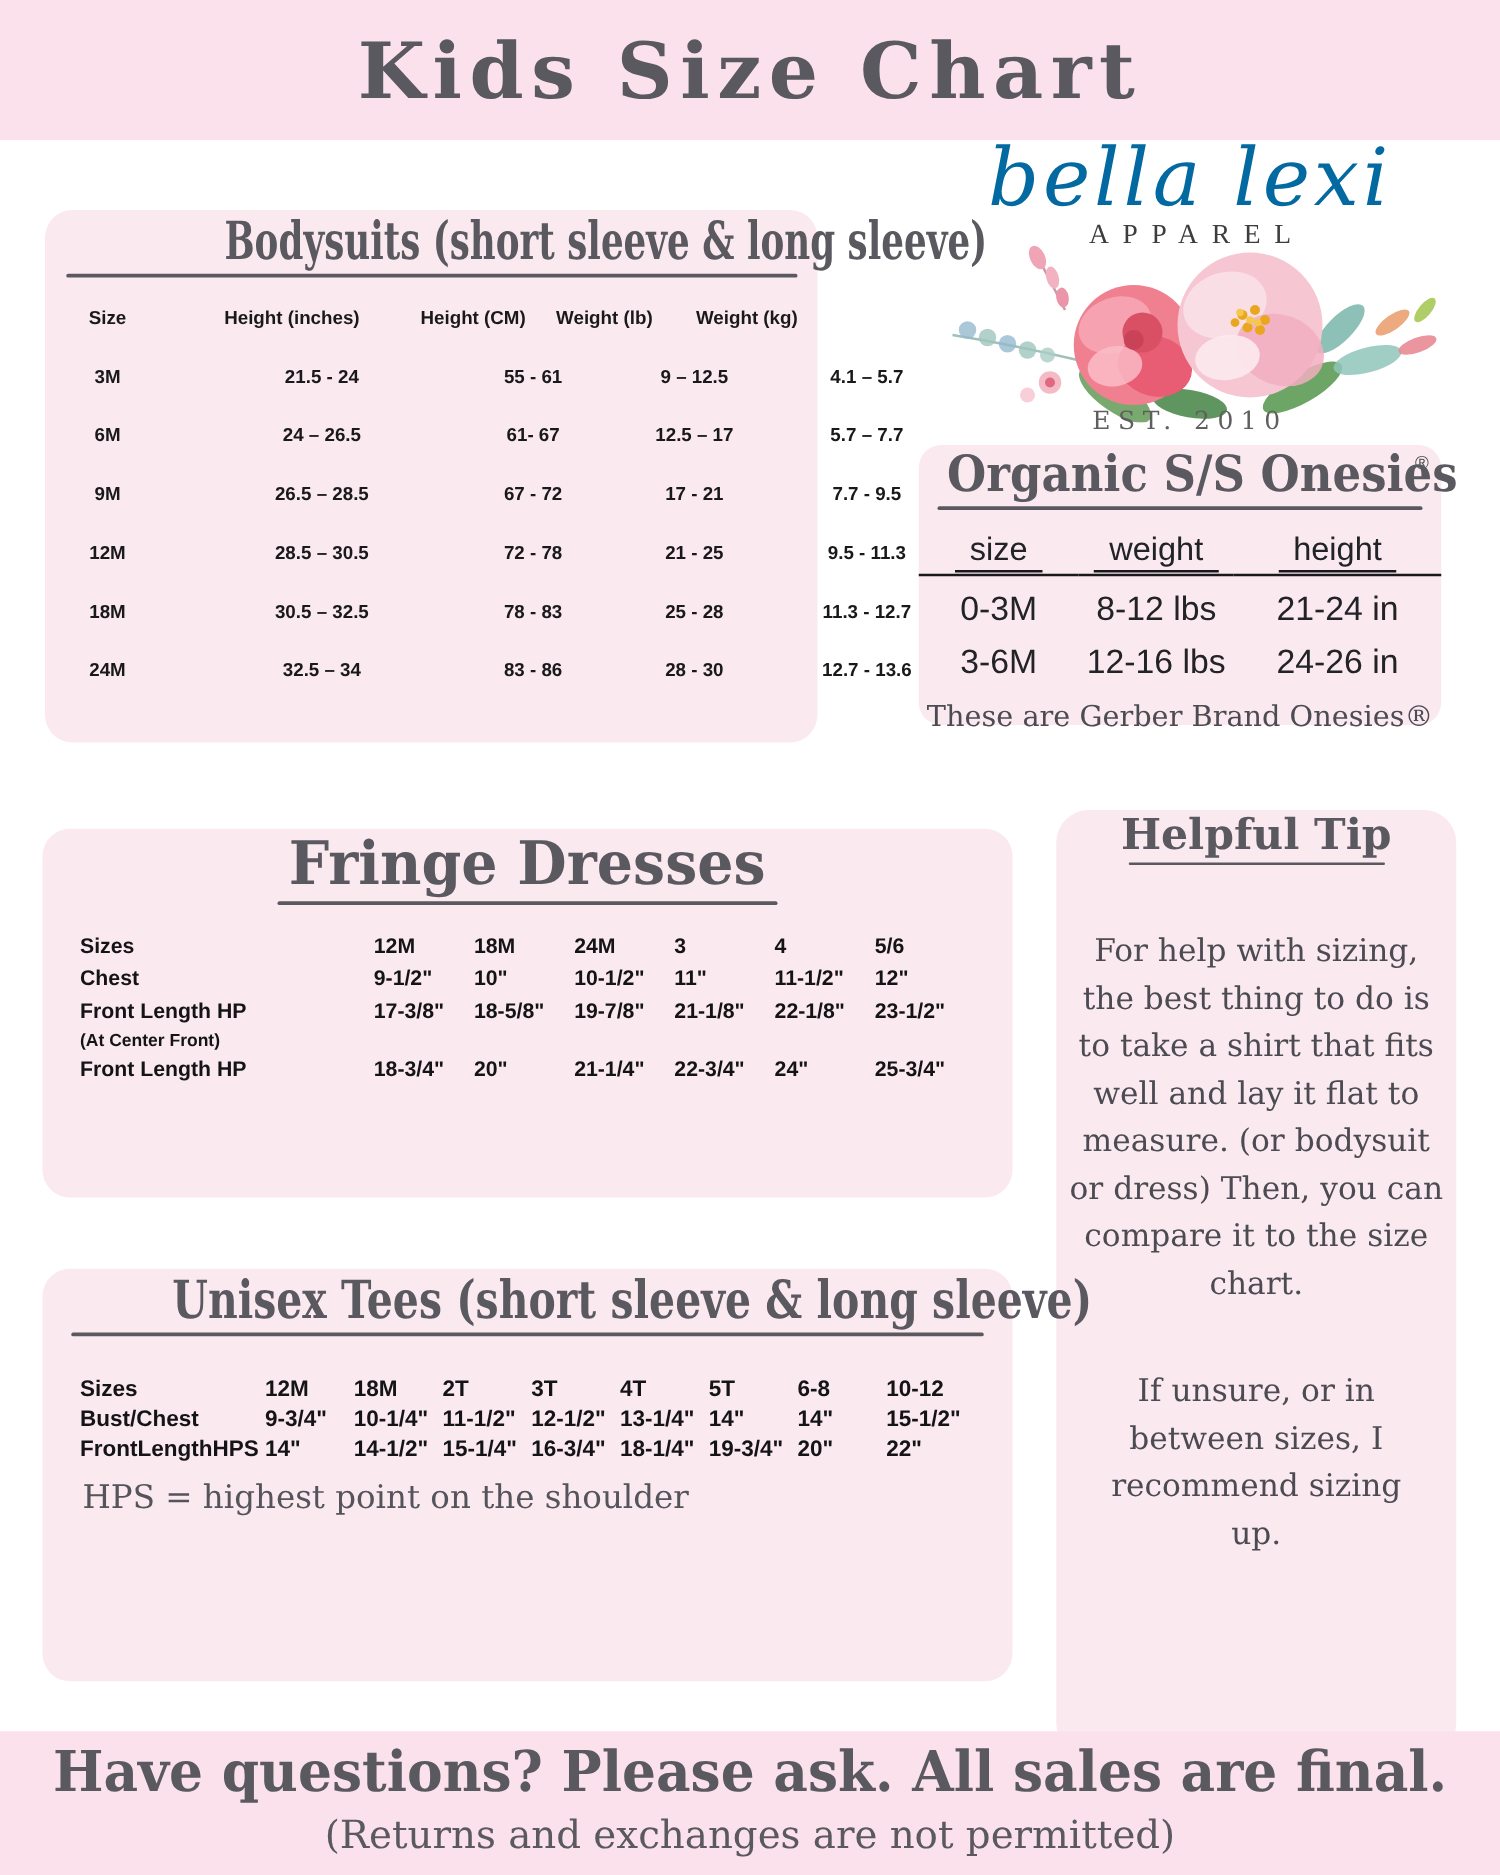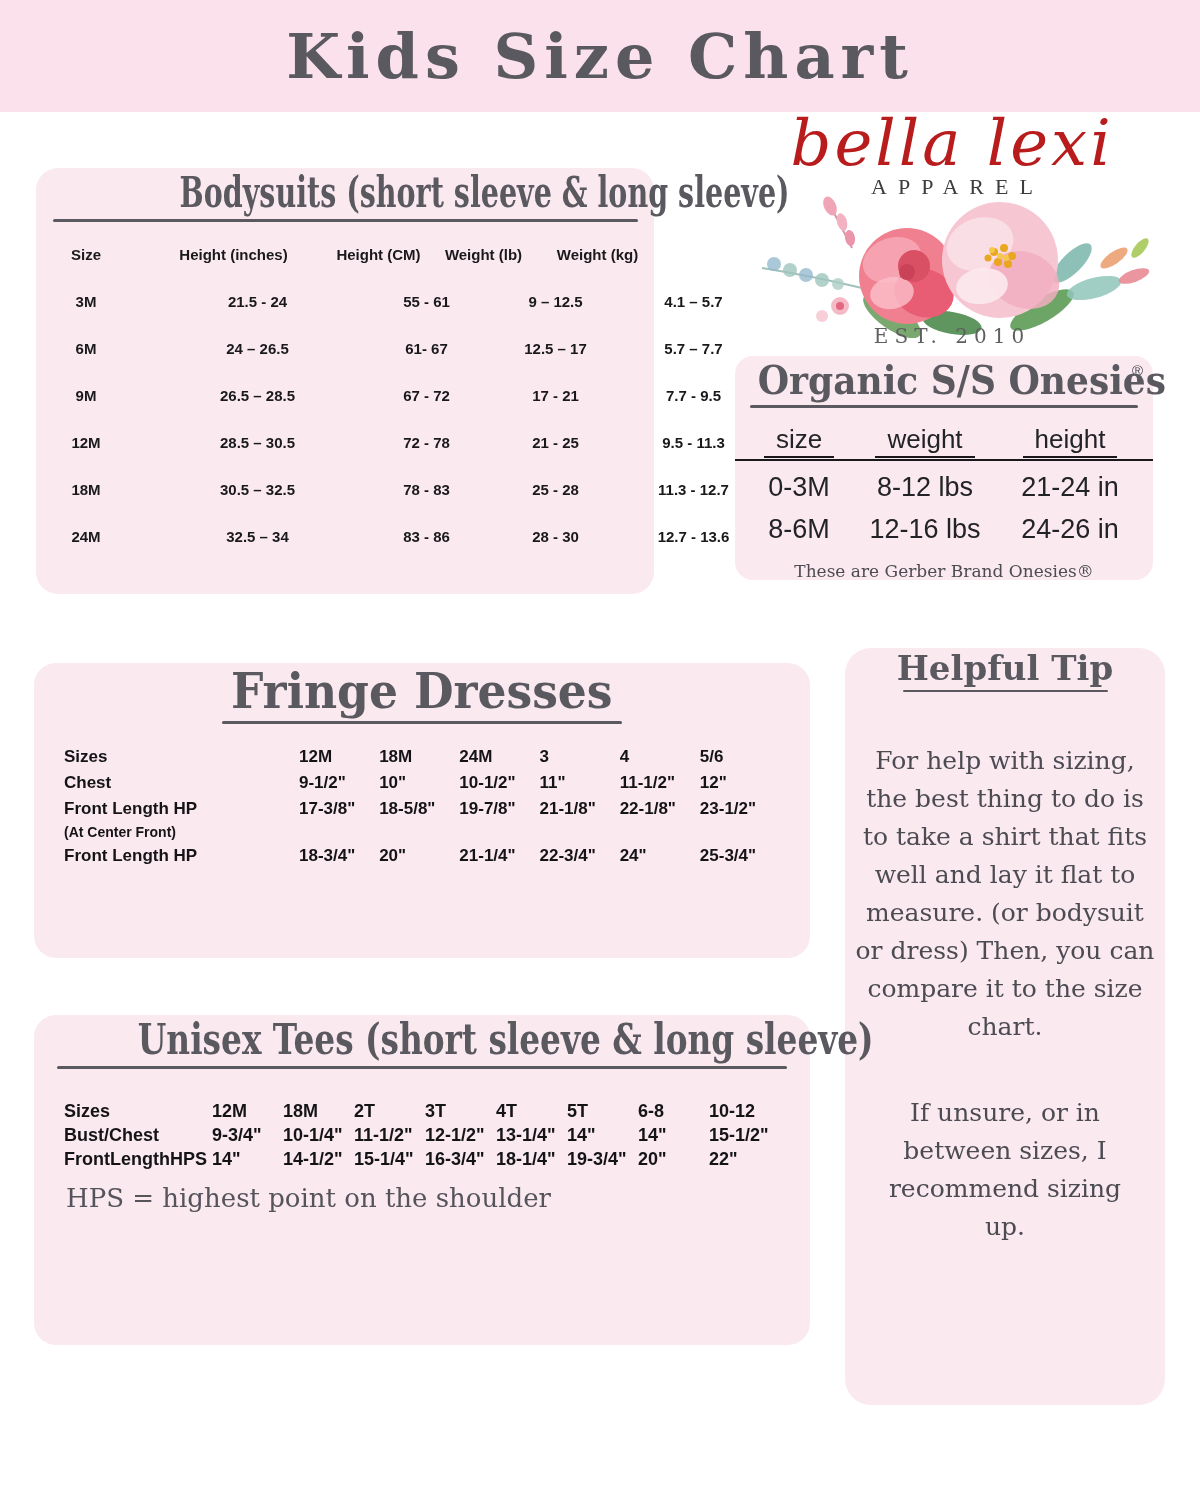--- a/index.html
+++ b/index.html
@@ -32,21 +32,21 @@
   
   .bs-grid{display:grid;grid-template-columns:100px 195px 95px 115px 113px;text-align:center;
            font-weight:700;font-size:15px;color:#19191c;line-height:17px;}
   .bs-head{margin-top:24px;}
   .bs-row{margin-top:30px;gap:24px;}
   
   .on-grid{display:grid;grid-template-columns:128px 124px 166px;text-align:center;color:#222326;}
   .on-head{font-size:26px;margin-top:16px;}
   .on-head span{display:inline-block;border-bottom:2px solid #19191c;padding:0 12px 1px;}
   .on-row{font-size:27px;margin-top:11px;}
-  .on-note{font-family:"DejaVu Serif","Liberation Serif",serif;font-size:17px;color:#4c4b52;
+  .on-note{font-family:"DejaVu Serif","Liberation Serif",serif;font-size:23px;color:#4c4b52;
            text-align:center;margin-top:16px;}
   .on-reg{position:absolute;top:6px;right:10px;font-size:15px;color:#4c4b52;}
   
   .fr-grid{display:grid;grid-template-columns:235px repeat(6,1fr);padding:0 30px;
            font-weight:700;font-size:17px;color:#141417;line-height:26px;text-align:left;}
   .fr-start{margin-top:20px;}
   .fr-note{font-size:14px;line-height:21px;}
   .panel-foot{font-family:"DejaVu Serif","Liberation Serif",serif;font-size:26px;color:#55545b;
               margin:12px 0 0 32px;}
   
@@ -54,21 +54,21 @@
            font-weight:700;font-size:18px;color:#141417;line-height:24px;text-align:left;}
   .te-start{margin-top:30px;} .te-row{}
   
   .tip-body{font-family:"DejaVu Serif","Liberation Serif",serif;font-size:25px;line-height:38px;
             color:#4c4b52;text-align:center;padding:0 8px;}
   .tip-p1{margin:50px auto 0;width:302px;}
   .tip-p2{margin:48px auto 0;width:250px;}
   
   .logo{position:absolute;left:740px;top:104px;width:424px;text-align:center;}
   .logo-script{font-family:"DejaVu Serif","Liberation Serif",serif;font-style:italic;
-               font-size:64px;color:#b91c1c;letter-spacing:3px;line-height:78px;}
+               font-size:64px;color:#0369a1;letter-spacing:3px;line-height:78px;}
   .logo-sub{font-family:"Liberation Serif",serif;font-size:22px;letter-spacing:11px;
             color:#3d3d3d;margin-top:-8px;padding-left:11px;}
   .logo-flowers{display:block;margin:-12px auto 0;}
   .logo-est{font-family:"DejaVu Serif","Liberation Serif",serif;font-size:20px;letter-spacing:6px;
             color:#5f5f5f;margin-top:-14px;}
   
   .f1{font-size:45px;font-weight:700;white-space:nowrap;}
   .f2{font-size:31px;margin-top:6px;white-space:nowrap;}
 </style>
 </head>
@@ -215,21 +215,21 @@
       <span><span>size</span></span>
       <span><span>weight</span></span>
       <span><span>height</span></span>
     </div>
     <div class="on-grid on-row">
       <span>0-3M</span>
       <span>8-12 lbs</span>
       <span>21-24 in</span>
     </div>
     <div class="on-grid on-row">
-      <span>8-6M</span>
+      <span>3-6M</span>
       <span>12-16 lbs</span>
       <span>24-26 in</span>
     </div>
     <div class="on-note">These are Gerber Brand Onesies®</div>
   </section>
 
   <section class="panel p-fringe">
     <div class="t-center">
       <h2 class="slab h-fringe squeeze sq95">Fringe Dresses</h2>
     </div>
@@ -318,14 +318,18 @@
       <span>15-1/4"</span>
       <span>16-3/4"</span>
       <span>18-1/4"</span>
       <span>19-3/4"</span>
       <span>20"</span>
       <span>22"</span>
     </div>
     <div class="panel-foot">HPS = highest point on the shoulder</div>
   </section>
 
+  <footer class="band band-bottom">
+    <div class="slab f1 squeeze sq95">Have questions? Please ask. All sales are final.</div>
+    <div class="slab f2">(Returns and exchanges are not permitted)</div>
+  </footer>
 
 </div>
 
 </body></html>

